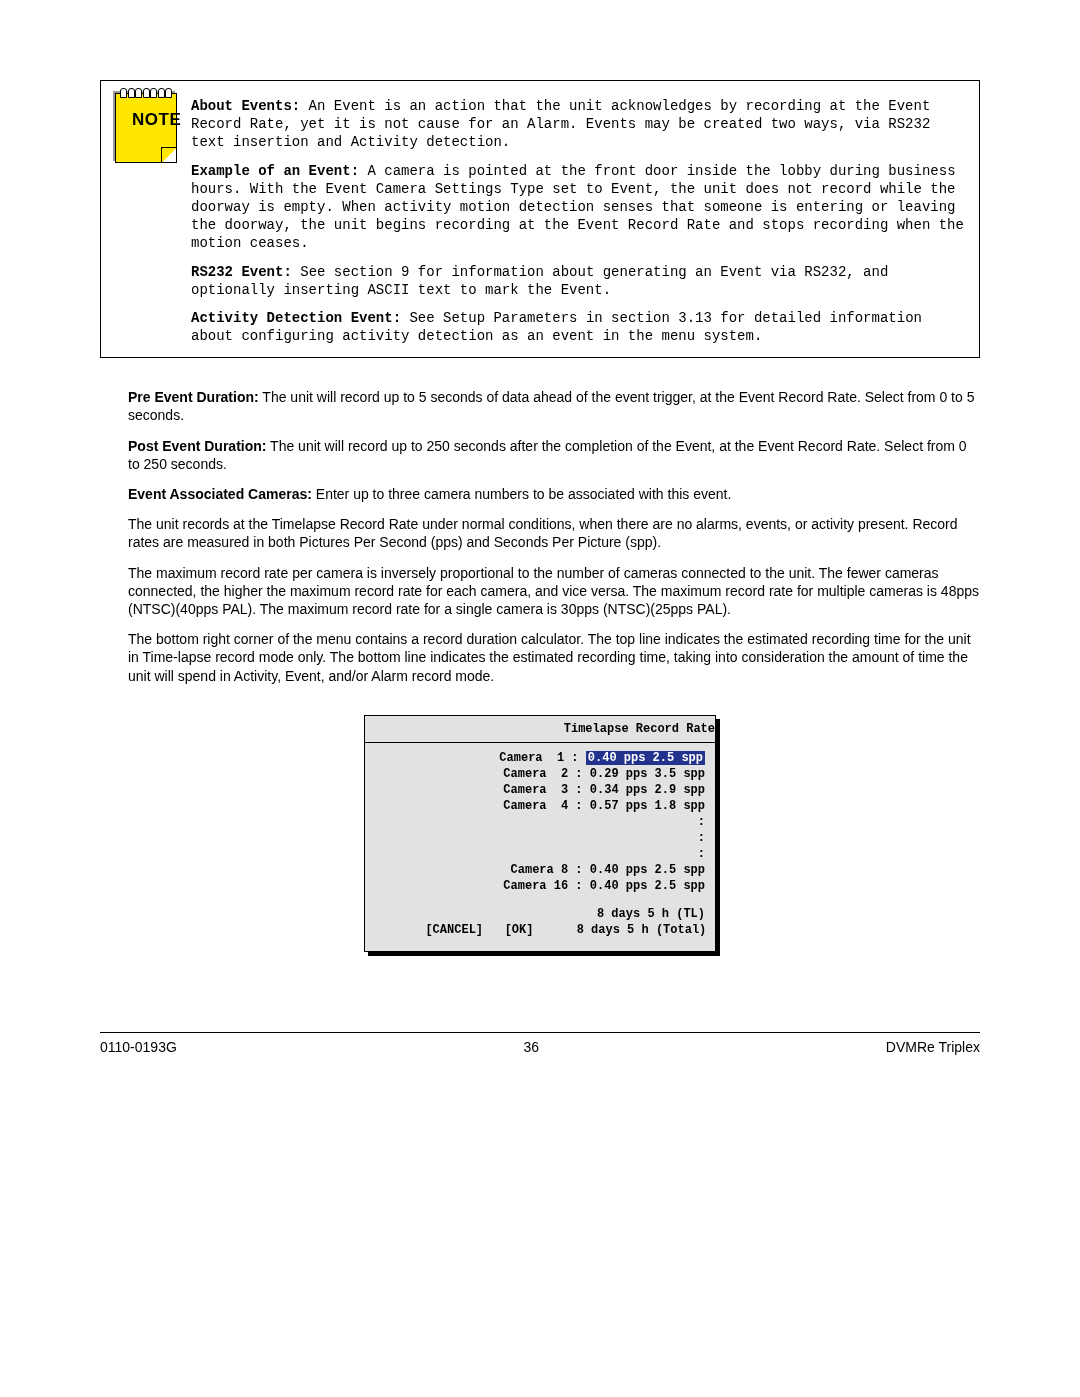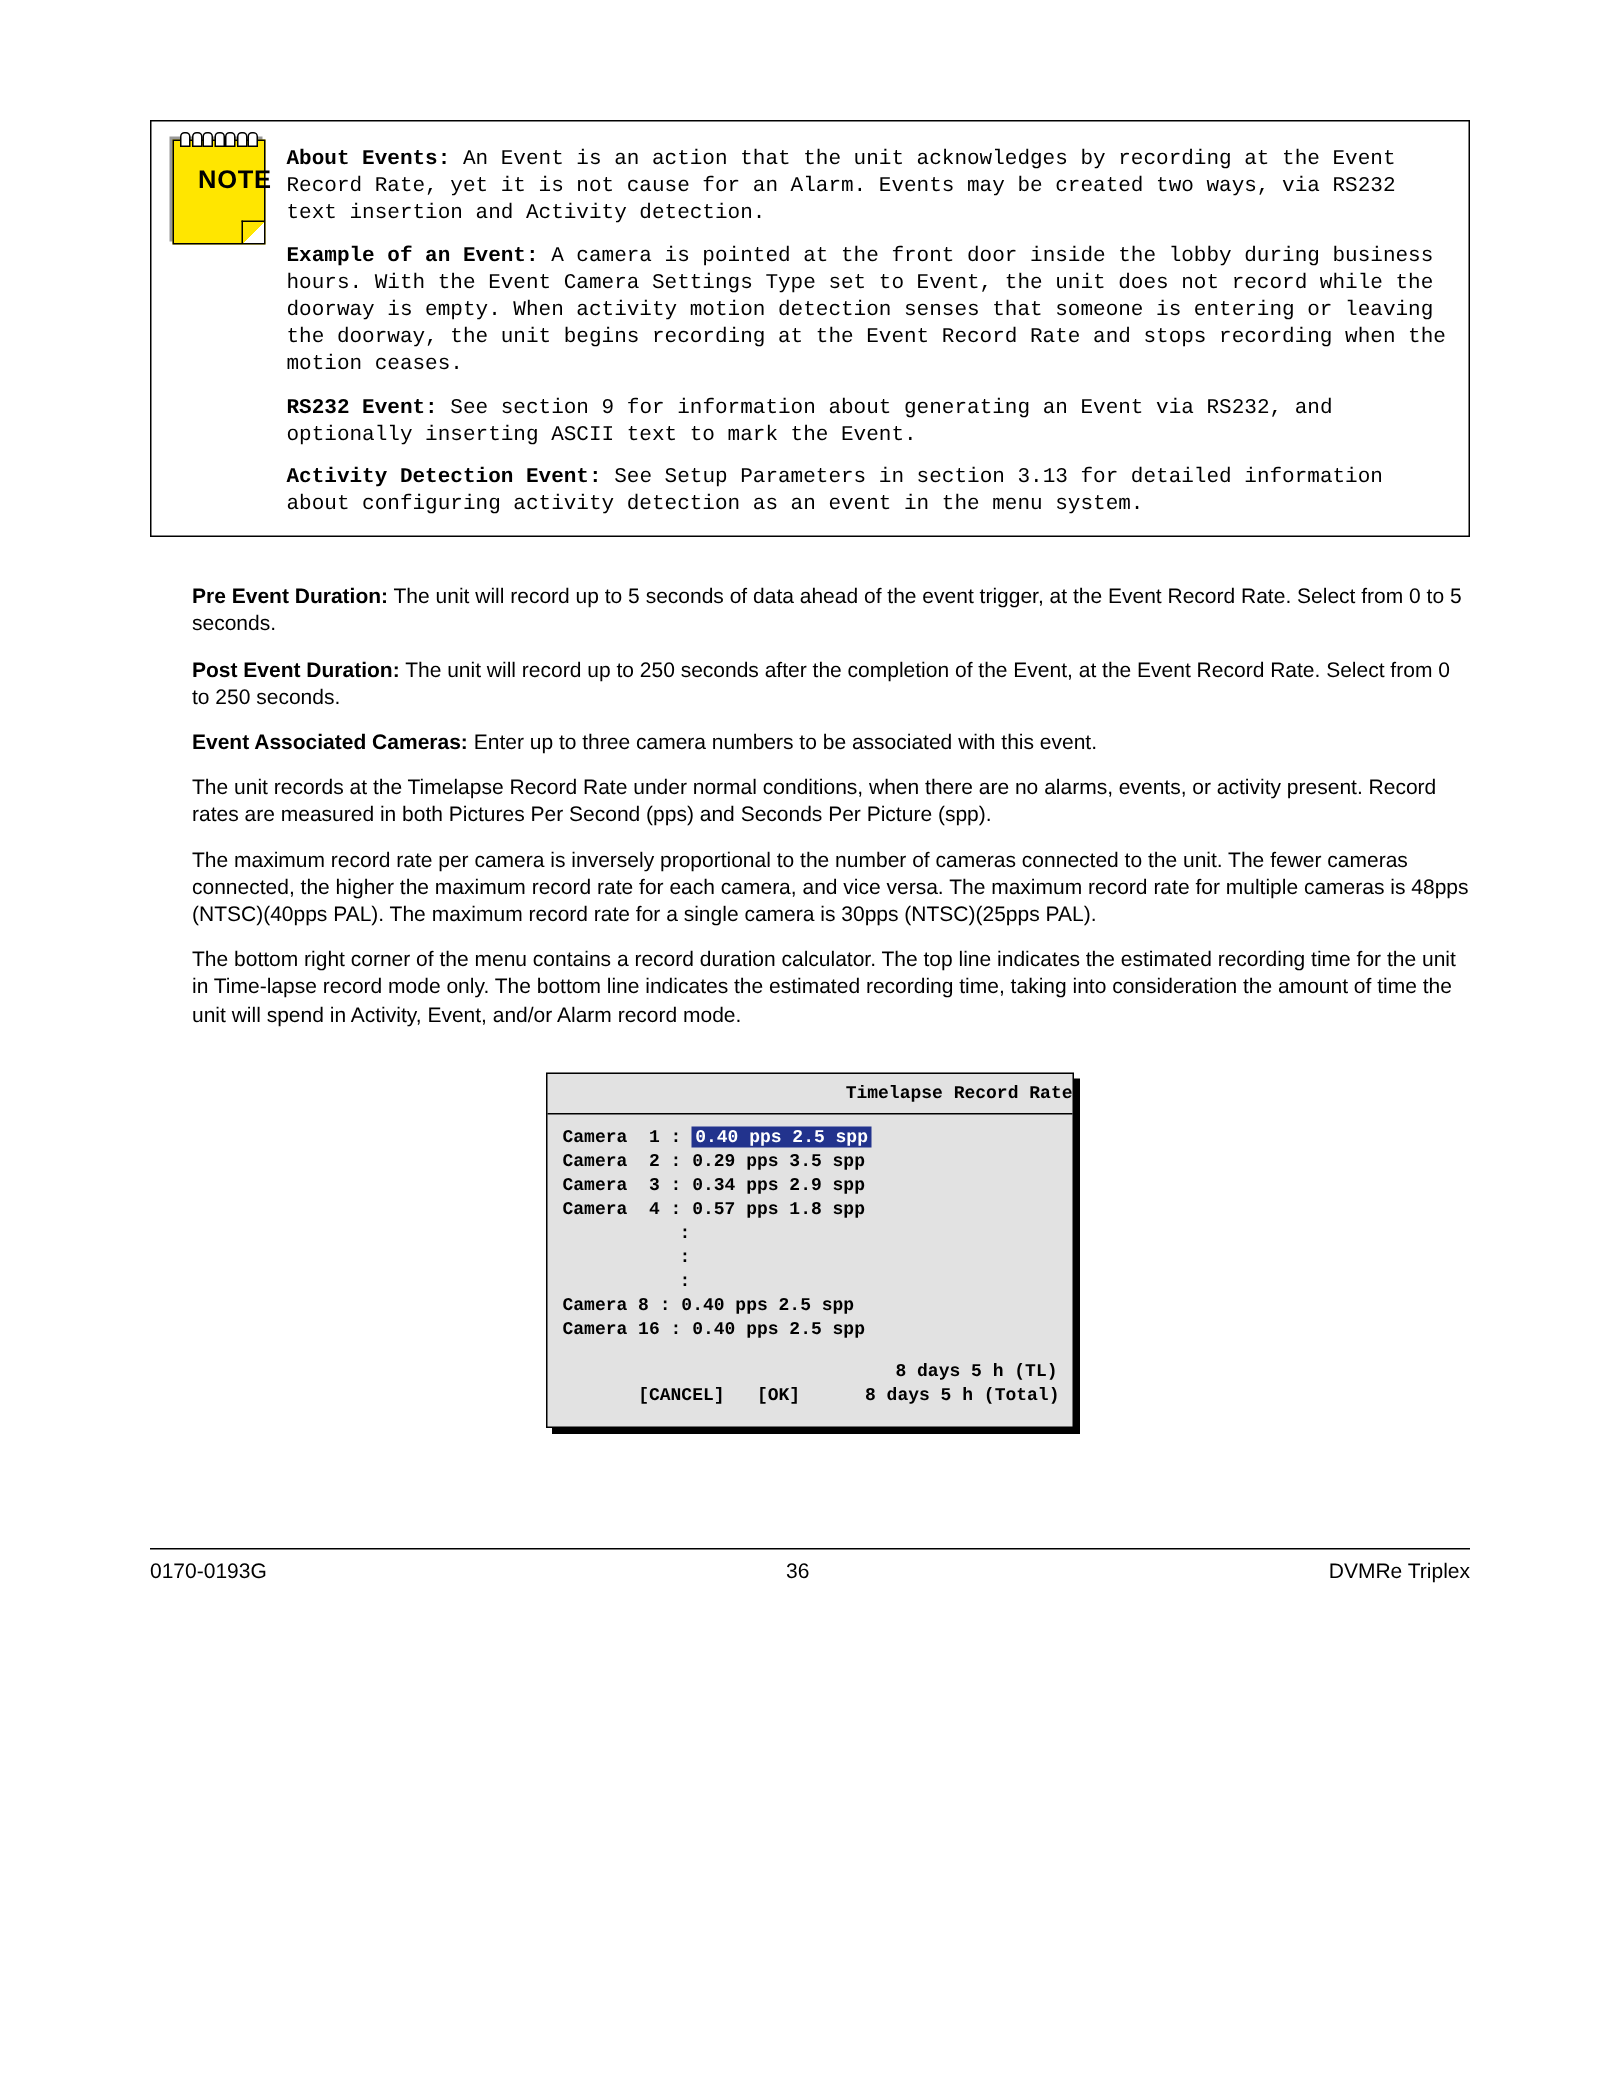--- a/index.html
+++ b/index.html
@@ -99,21 +99,21 @@
   font-size: 12px;
   font-weight: bold;
   padding-bottom: 12px;
 }
 .menu-title {
   text-align: right;
   border-bottom: 1px solid #000;
   padding: 6px 0;
 }
 .menu-body { padding: 6px 10px 0 10px; }
-.menu-row { margin: 2px 0; white-space: pre; }
+.menu-row { margin: 2px 0; white-space: pre; text-align: right; }
 .sel {
   background: #22338d;
   color: #fff;
   padding: 0 2px;
 }
 .menu-dots { padding-left: 78px; }
 .menu-bottom { margin-top: 14px; text-align: right; }
 .menu-bottom .row { white-space: pre; margin: 2px 0; }
 .footer {
   display: flex;
@@ -176,18 +176,18 @@
       <div class="menu-row"><span>Camera 16 : </span><span>0.40 pps 2.5 spp</span></div>
 
       <div class="menu-bottom">
         <div class="row">                       <span>8 days 5 h (TL)</span></div>
         <div class="row">       <span>[CANCEL]</span>   <span>[OK]</span>      <span>8 days 5 h (Total)</span></div>
       </div>
     </div>
   </div>
 
   <div class="footer">
-    <span>0170-0193G</span>
+    <span>0110-0193G</span>
     <span>36</span>
     <span>DVMRe Triplex</span>
   </div>
 
 </div>
 
 </body></html>

